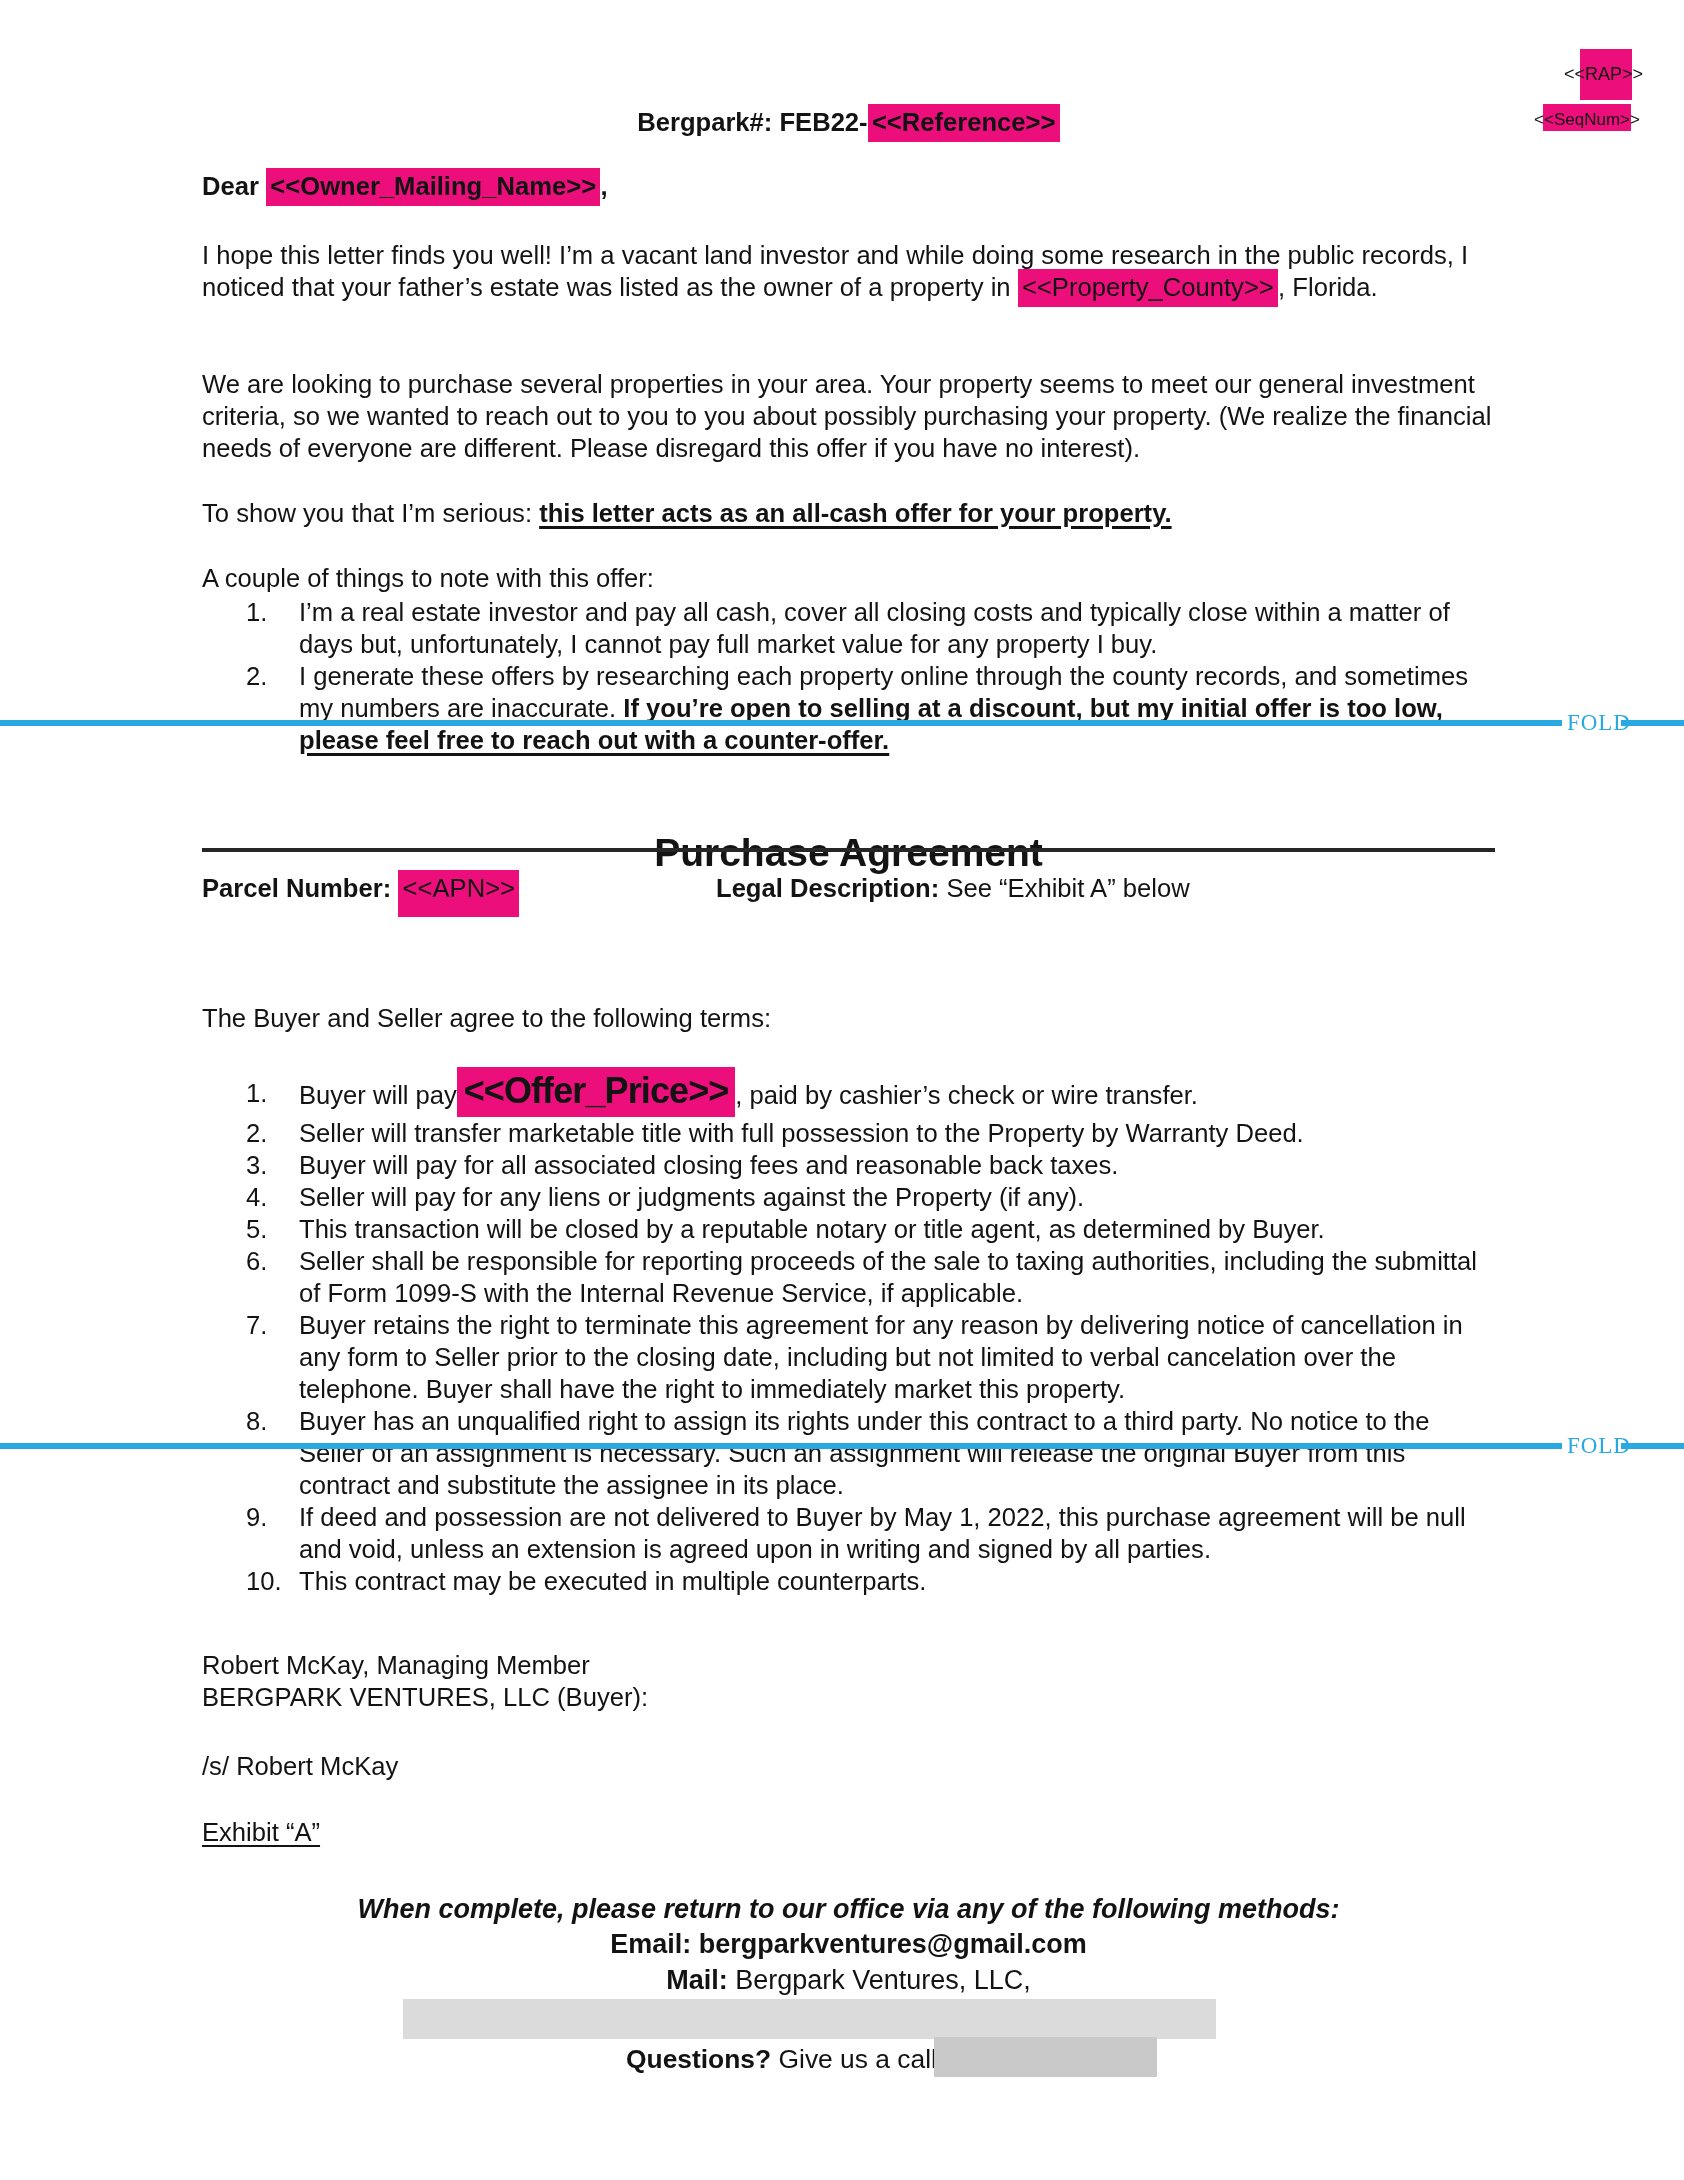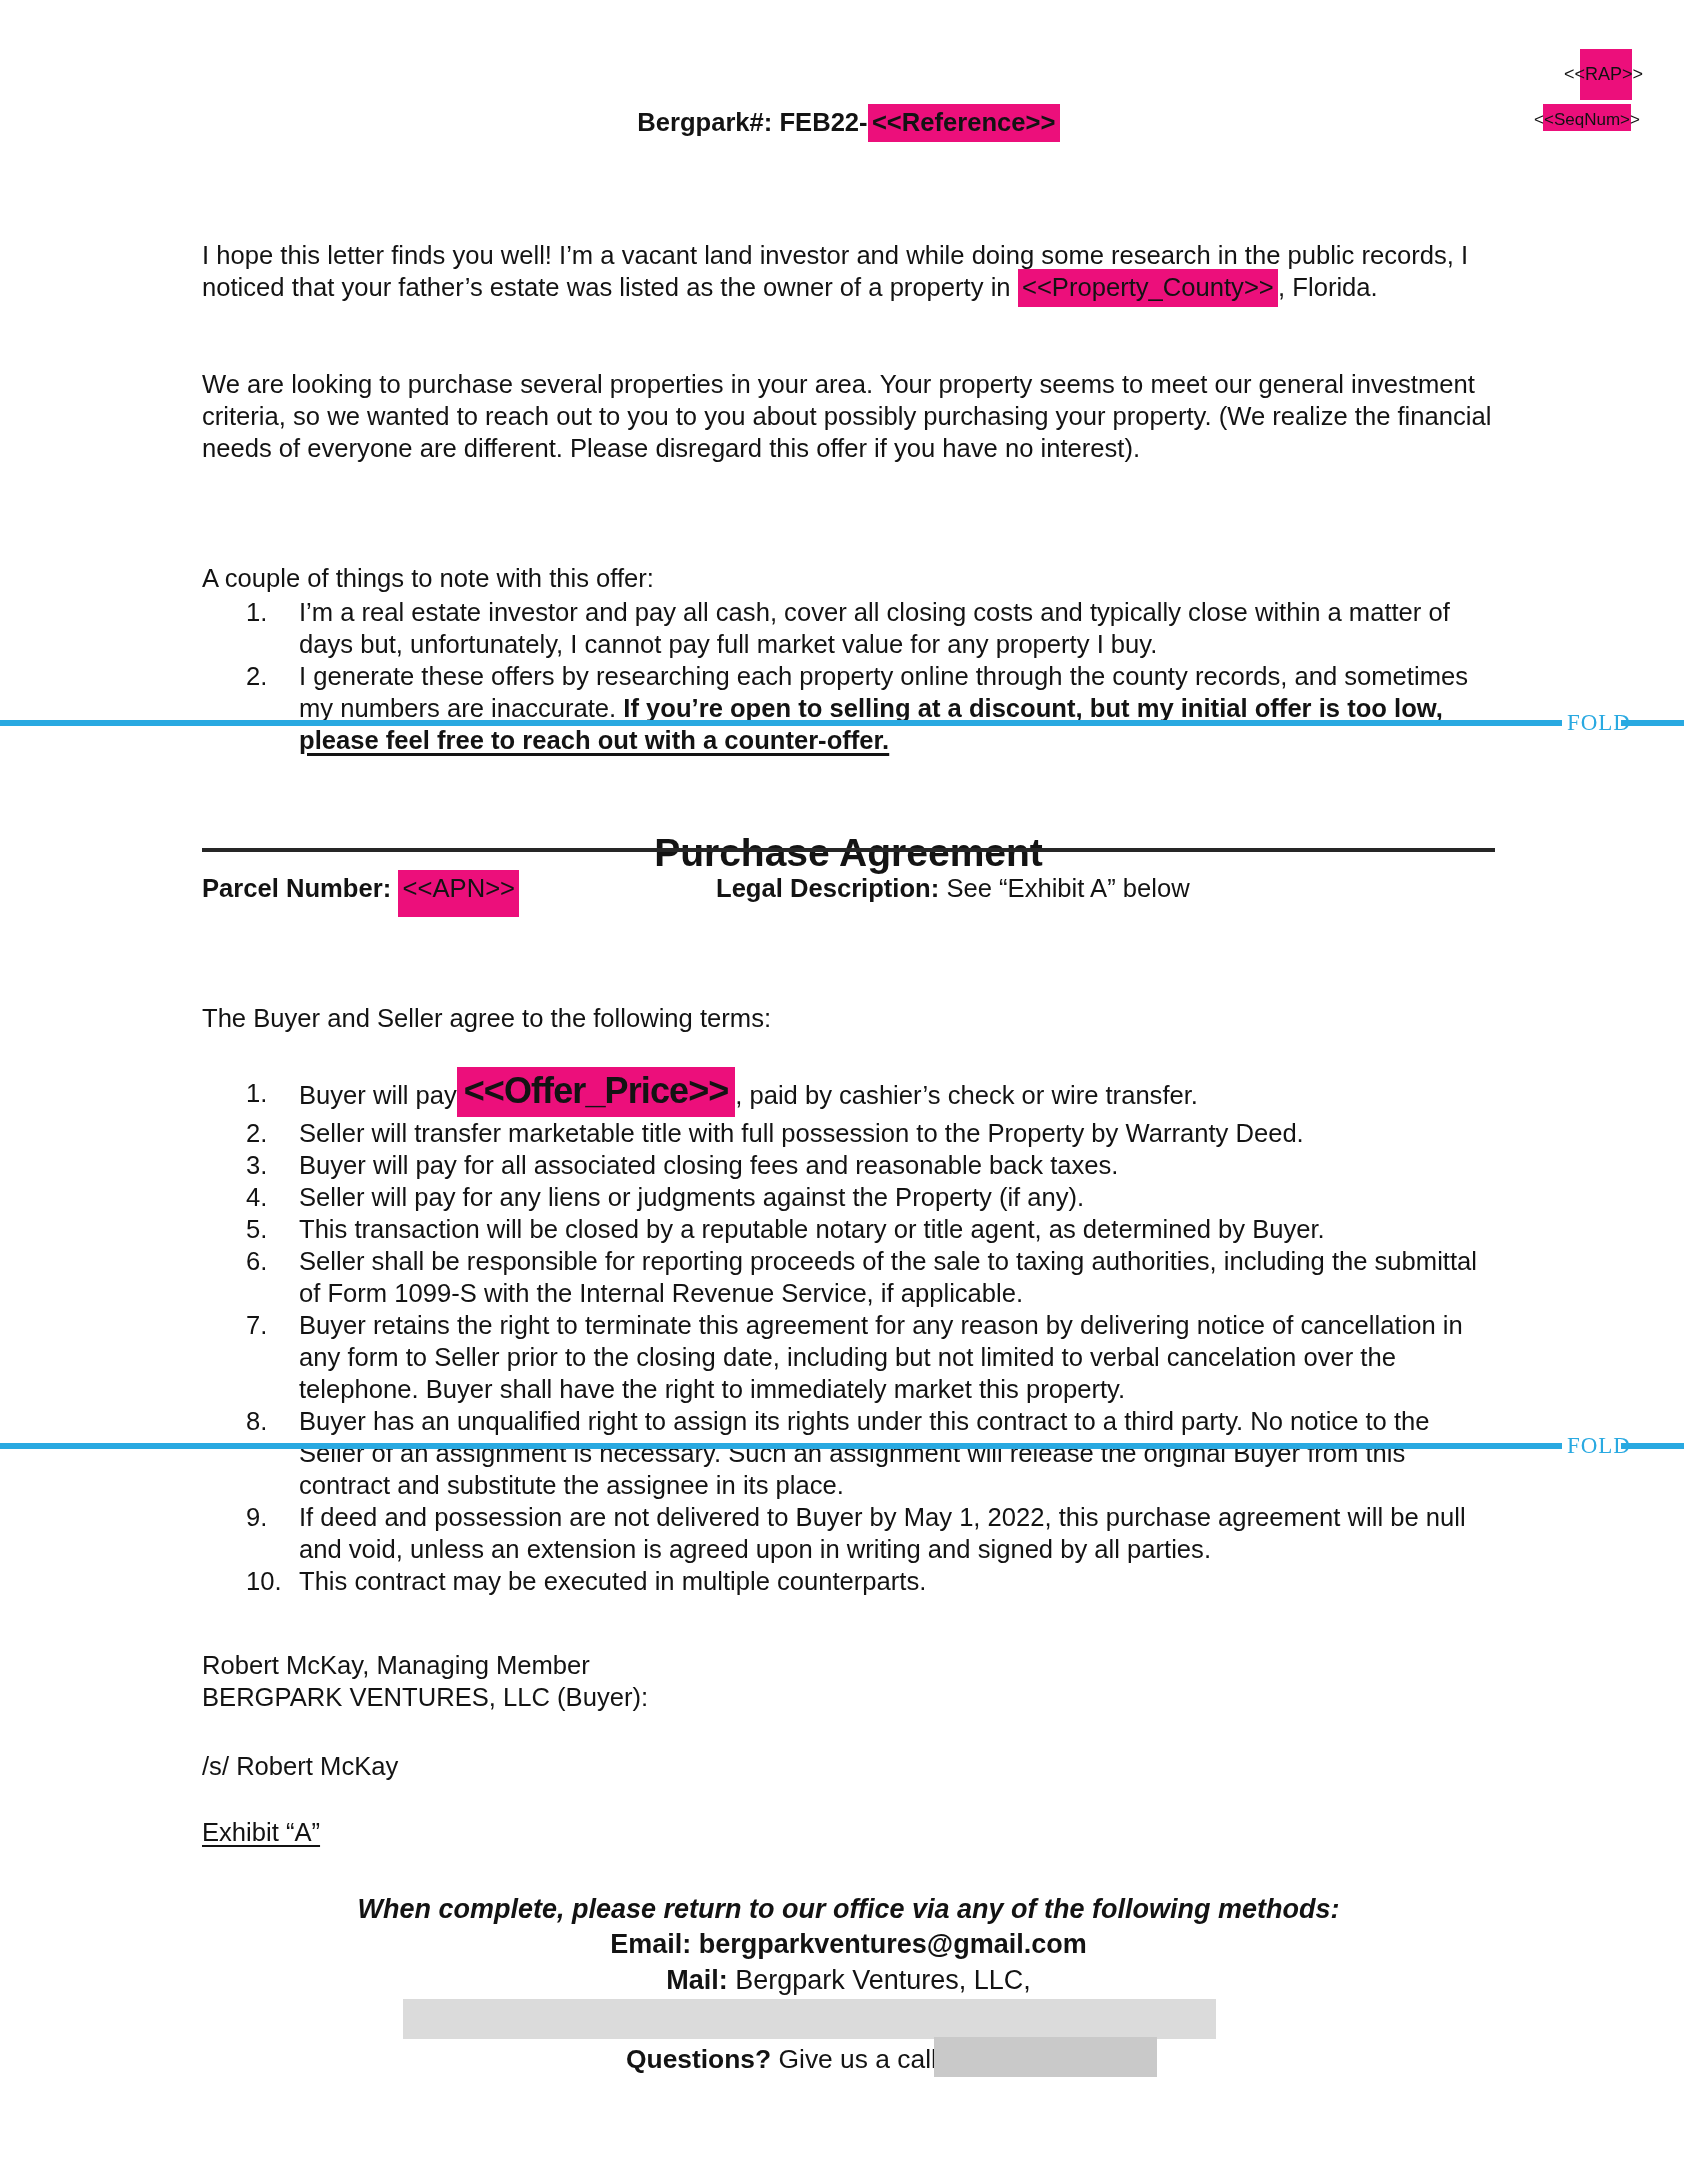--- a/index.html
+++ b/index.html
@@ -90,25 +90,27 @@
 <div class="page">
 
   <div class="rap-box"></div>
   <div class="rap-text">&lt;&lt;RAP&gt;&gt;</div>
   <div class="seq-box">
       <span>&lt;&lt;SeqNum&gt;&gt;</span>
     </div>
 
   <div class="col ref-line"><span>Bergpark#: FEB22-</span><span class="hl">&lt;&lt;Reference&gt;&gt;</span></div>
 
+  <div class="col salutation"><span>Dear </span><span class="hl">&lt;&lt;Owner_Mailing_Name&gt;&gt;</span><span>,</span></div>
 
   <div class="col p1"><span>I hope this letter finds you well! I’m a vacant land investor and while doing some research in the public records, I noticed that your father’s estate was listed as the owner of a property in </span><span class="hl">&lt;&lt;Property_County&gt;&gt;</span><span>, Florida.</span></div>
 
   <div class="col p2">We are looking to purchase several properties in your area. Your property seems to meet our general investment criteria, so we wanted to reach out to you to you about possibly purchasing your property. (We realize the financial needs of everyone are different. Please disregard this offer if you have no interest).</div>
 
+  <div class="col p3"><span>To show you that I’m serious: </span><span class="bu">this letter acts as an all-cash offer for your property.</span></div>
 
   <div class="col p4">A couple of things to note with this offer:</div>
 
   <div class="col notes">
     <div class="li">
       <span class="num">1.</span>
       <span class="txt">I’m a real estate investor and pay all cash, cover all closing costs and typically close within a matter of days but, unfortunately, I cannot pay full market value for any property I buy.</span>
     </div>
     <div class="li">
       <span class="num">2.</span>

